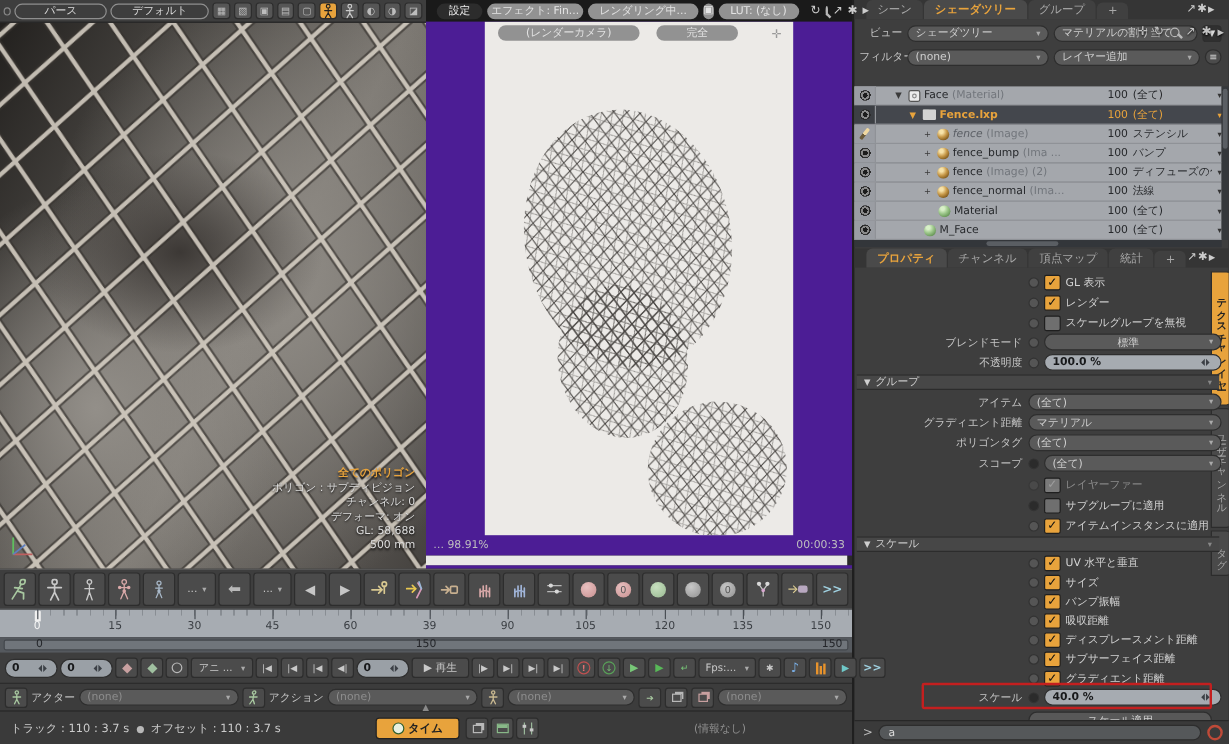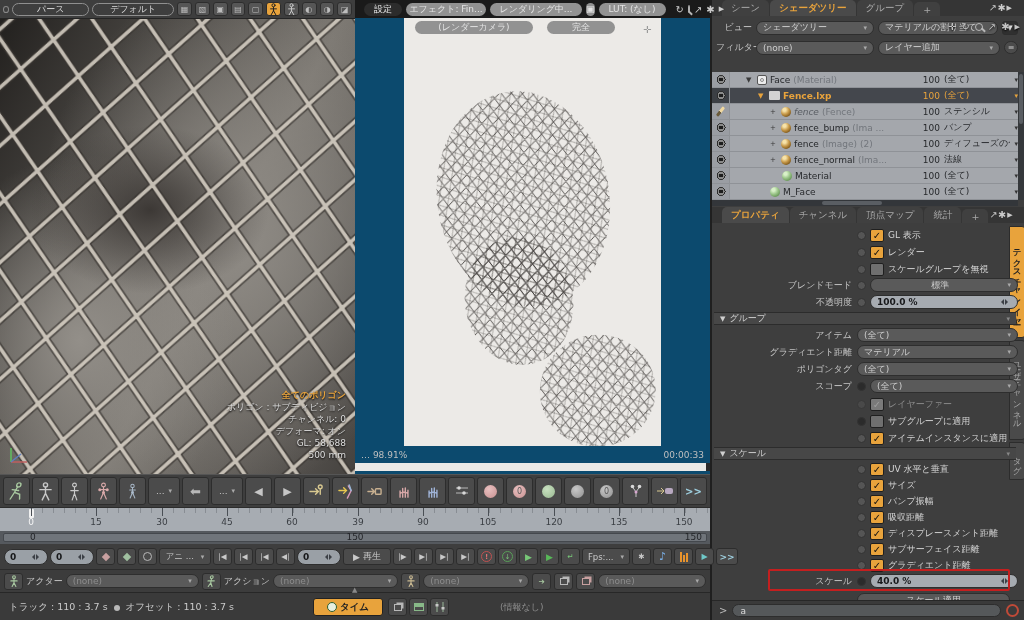--- a/index.html
+++ b/index.html
@@ -39,21 +39,21 @@
  radial-gradient(300px 390px at 235px 235px,#8f8b85 0%,rgba(0,0,0,0) 66%),
  linear-gradient(118deg,#201e1c 0%,#504d49 34%,#7d7973 58%,#45423f 100%)}
 #vp-top{left:0;top:0;width:355px;height:19px;background:#3e3e3e;border-bottom:1px solid #252525;display:flex;align-items:center;gap:3px;padding:0 3px;z-index:6}
 .vtab{height:13px;border:1px solid #8f8f8f;border-radius:8px;display:flex;align-items:center;justify-content:center;color:#ddd;font-size:9px}
 .vtg{width:17px;height:14px;background:#565656;border:1px solid #2d2d2d;border-radius:3px;display:flex;align-items:center;justify-content:center;font-size:8px;color:#bdbdbd}
 .vtg.on{background:#e8a33c;color:#222}
 #vp-nav{right:4px;top:21px;display:flex;gap:5px;align-items:center;z-index:6;color:#c3c3c3;font-size:10px;text-shadow:0 1px 2px #000}
 #vp-info{right:9px;bottom:13px;text-align:right;font-size:9px;line-height:12px;color:#dedede;text-shadow:0 1px 2px #000;z-index:5}
 #vp-info .hl{color:#e8a33c;font-weight:bold}
 
-#pv{left:355px;top:0;width:355px;height:474px;background:#0c4a6e;overflow:hidden}
+#pv{left:355px;top:0;width:355px;height:474px;background:#4c1d95;overflow:hidden}
 #pv-top{left:0;top:0;width:355px;height:18px;background:#1a1a1a;display:flex;align-items:center;gap:4px;padding:0 5px;z-index:5;position:absolute}
 #pv-img{left:49px;top:18px;width:257px;height:428px;background:#eceae7}
 #pv-row2{left:60px;top:21px;display:flex;gap:14px;z-index:5}
 #pv-info{left:0;top:447px;width:355px;height:15px;display:flex;align-items:center;justify-content:space-between;padding:0 6px;color:#bfbfbf;font-size:9px}
 #pv-bar{left:0;top:463px;width:355px;height:8px;background:#2a2a2a}
 
 #rp{left:710px;top:0;width:314px;height:620px;background:#3e3e3e;border-left:2px solid #1f1f1f}
 #rp-tabs,#ptabs{position:absolute;left:0;width:314px;height:16px;background:#353535;display:flex;align-items:flex-end;gap:1px;padding:0 14px 0 10px;font-size:9.5px}
 .tab{padding:2px 9px 1px;border-radius:5px 5px 0 0;background:#404040;color:#a8a8a8;white-space:nowrap}
 .tab.on{background:#4a4a4a;color:#e8a33c;font-weight:bold}
@@ -288,21 +288,21 @@
         </span>
     </div>
     <div class="trow" style="top:104px">
       <span class="eyecell">
           <span class="brush"></span>
         </span>
       <span class="tname" style="padding-left:40px">
           <span class="twig">+</span>
           <span class="sph"></span>
           <span style="font-style:italic;color:#5a5e64">fence</span>
-          <span class="sfx"> (Fence)</span>
+          <span class="sfx"> (Image)</span>
         </span>
       <span class="cb-col"></span>
         <span class="cpct">100</span>
       <span class="ceff">
           <span class="grow">ステンシル</span>
           <span class="ddarw" style="color:#333">▾</span>
         </span>
     </div>
     <div class="trow" style="top:120px">
       <span class="eyecell">
@@ -900,16 +900,16 @@
     <span class="pbtn abs" style="left:409px;top:5px;height:18px">
         <span style="width:10px;height:8px;border:1px solid #88b888;background:linear-gradient(#88b888 0 3px,transparent 3px)"></span>
       </span>
     <span class="pbtn abs" style="left:430px;top:5px;height:18px">
         <svg width="12" height="12">
           <path d="M3 1v10M9 1v10" stroke="#9ab89a"></path>
           <rect x="1.5" y="3" width="3" height="2.5" fill="#c8c8c8"></rect>
           <rect x="7.5" y="6" width="3" height="2.5" fill="#c8c8c8"></rect>
         </svg>
       </span>
-    <span class="abs" style="left:500px;top:8px;width:200px;text-align:left;color:#8f8f8f;font-size:9px">(情報なし)</span>
+    <span class="abs" style="left:500px;top:8px;width:200px;text-align:center;color:#8f8f8f;font-size:9px">(情報なし)</span>
   </div>
 
 </div>
 
 </body></html>

